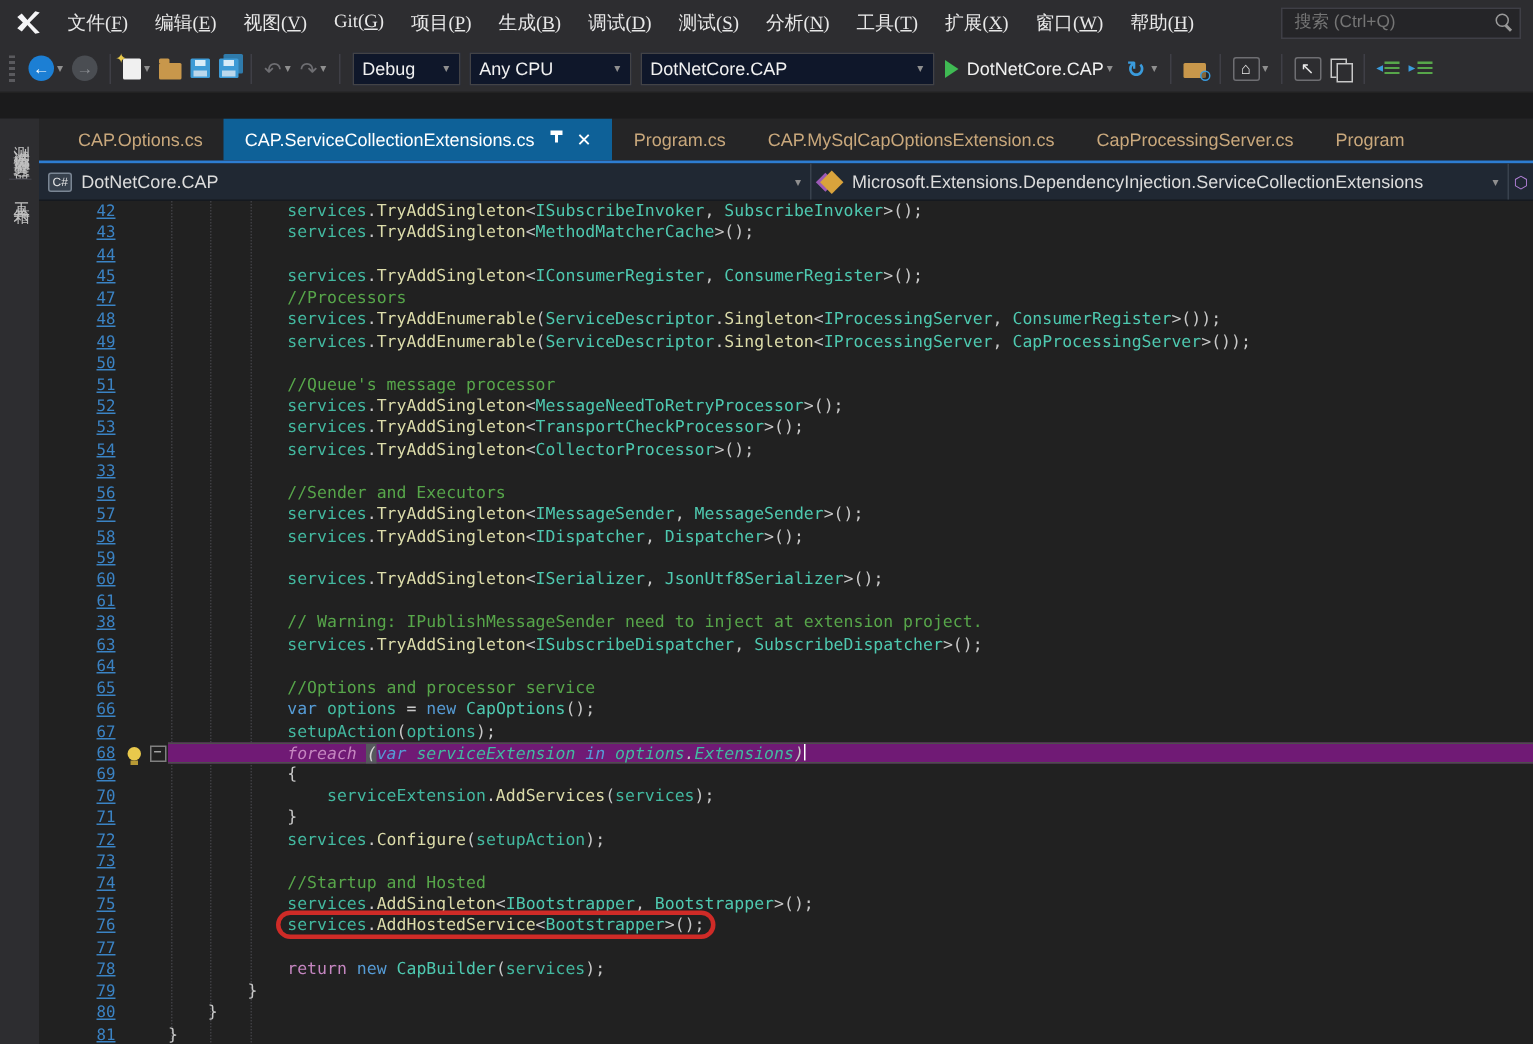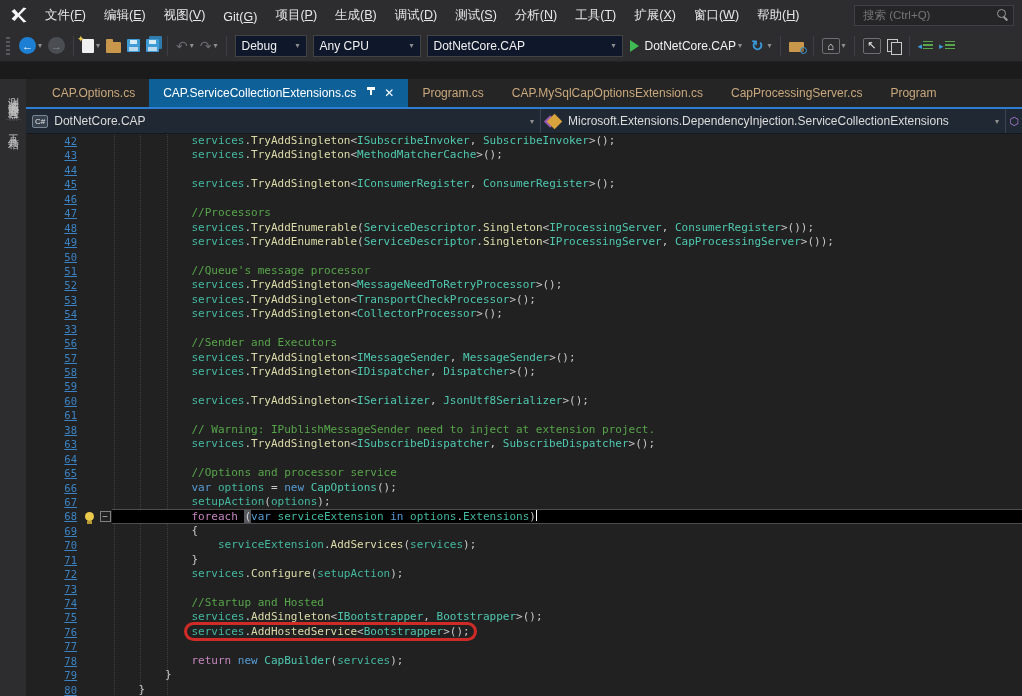--- a/index.html
+++ b/index.html
@@ -2,21 +2,21 @@
 <html><head>
 <meta charset="utf-8">
 <style>
   * { margin:0; padding:0; box-sizing:border-box; }
   html,body { width:1022px; height:696px; overflow:hidden; background:#1b1b1c;
               font-family:"Liberation Sans","DejaVu Sans",sans-serif; }
 
   
   .titlebar { height:30px; background:#2d2d30; display:flex; align-items:center; padding:0 8px; }
   .vs-logo { width:22px; height:20px; display:flex; align-items:center; justify-content:center; margin-right:6px; }
-  .menubar { display:flex; align-items:flex-end; }
+  .menubar { display:flex; align-items:flex-start;font-family:Liberation Serif, serif; }
   .menu-item { color:#e8e8e8; font-size:12.5px; padding:4px 9px; cursor:default; white-space:nowrap; }
   .menu-item u { text-decoration:underline; }
   .search-wrap { margin-left:auto; display:flex; align-items:center; position:relative; }
   .search-input { width:160px; height:21px; background:#252528; border:1px solid #3f3f46; color:#9a9a9a;
                   font-size:11.5px; padding:0 22px 0 8px; outline:none; font-family:inherit; }
   .mag-icon { position:absolute; right:5px; width:12px; height:12px; }
   .mag-icon::before { content:""; position:absolute; left:0; top:0; width:7px; height:7px;
                       border:1.5px solid #9a9a9a; border-radius:50%; }
   .mag-icon::after { content:""; position:absolute; left:7px; top:7px; width:5px; height:1.5px;
                      background:#9a9a9a; transform:rotate(45deg); transform-origin:left center; }
@@ -100,21 +100,21 @@
   .editor { flex:1; background:#212121; position:relative; overflow:hidden;
             font-family:"DejaVu Sans Mono","Liberation Mono",monospace; font-size:11px; }
   .indent-guide { position:absolute; top:0; bottom:0; width:0; border-left:1px dotted #3e3e42; z-index:0; }
   .rows { position:relative; z-index:1; }
   .row { display:flex; height:14.45px; line-height:14.45px; white-space:pre; }
   .bpmargin { width:28px; flex:none; }
   .lnum { width:26px; flex:none; text-align:right; color:#3b83c4; padding-right:3px; font-size:10.5px;text-decoration:underline; }
   .glyphm { width:18px; flex:none; display:flex; align-items:center; justify-content:center; }
   .foldm { width:14px; flex:none; display:flex; align-items:center; justify-content:center; }
   .code { flex:1; color:#d4d4d4; }
-  .row.cur .code { border-top:1px solid #4e4e4e; border-bottom:1px solid #4e4e4e; background:#000000; }
+  .row.cur .code { border-top:1px solid #4e4e4e; border-bottom:1px solid #4e4e4e; background:#701a75;font-style:italic; }
   .bulb { width:9px; height:9px; border-radius:50%; background:#e9c94c; position:relative; }
   .bulb::after { content:""; position:absolute; left:2px; bottom:-3px; width:5px; height:3px; background:#b89a35; }
   .foldbox { width:11px; height:11px; border:1px solid #808080; color:#c0c0c0; font-size:9px; line-height:9px;
              text-align:center; background:#212121; }
   .tok-pl { color:#d4d4d4; } .tok-pu { color:#c8c8c8; }
   .tok-id { color:#43b9a0; } .tok-ty { color:#4ec9b0; }
   .tok-me { color:#dcdcaa; } .tok-kw { color:#569cd6; }
   .tok-ct { color:#c586c0; } .tok-co { color:#57a64a; }
   .tok-hl { color:#d4d4d4; background:#55585c; }
   .cursor-bar { display:inline-block; width:1.5px; height:11px; background:#ffffff; vertical-align:-1px; }
@@ -282,21 +282,20 @@
 
     <div class="editor">
       <div class="indent-guide" style="left:88px"></div>
       <div class="indent-guide" style="left:114px"></div>
       <div class="indent-guide" style="left:141px"></div>
       <div class="rows" id="rows">
           <div class="row"><span class="bpmargin"></span><span class="lnum">42</span><span class="glyphm"></span><span class="foldm"></span><span class="code"><span class="tok-pl">            </span><span class="tok-id">services</span><span class="tok-pu">.</span><span class="tok-me">TryAddSingleton</span><span class="tok-pu">&lt;</span><span class="tok-ty">ISubscribeInvoker</span><span class="tok-pu">, </span><span class="tok-ty">SubscribeInvoker</span><span class="tok-pu">&gt;();</span></span></div>
           <div class="row"><span class="bpmargin"></span><span class="lnum">43</span><span class="glyphm"></span><span class="foldm"></span><span class="code"><span class="tok-pl">            </span><span class="tok-id">services</span><span class="tok-pu">.</span><span class="tok-me">TryAddSingleton</span><span class="tok-pu">&lt;</span><span class="tok-ty">MethodMatcherCache</span><span class="tok-pu">&gt;();</span></span></div>
           <div class="row"><span class="bpmargin"></span><span class="lnum">44</span><span class="glyphm"></span><span class="foldm"></span><span class="code"></span></div>
           <div class="row"><span class="bpmargin"></span><span class="lnum">45</span><span class="glyphm"></span><span class="foldm"></span><span class="code"><span class="tok-pl">            </span><span class="tok-id">services</span><span class="tok-pu">.</span><span class="tok-me">TryAddSingleton</span><span class="tok-pu">&lt;</span><span class="tok-ty">IConsumerRegister</span><span class="tok-pu">, </span><span class="tok-ty">ConsumerRegister</span><span class="tok-pu">&gt;();</span></span></div>
-          <div class="row"><span class="bpmargin"></span><span class="lnum">46</span><span class="glyphm"></span><span class="foldm"></span><span class="code"></span></div>
           <div class="row"><span class="bpmargin"></span><span class="lnum">47</span><span class="glyphm"></span><span class="foldm"></span><span class="code"><span class="tok-pl">            </span><span class="tok-co">//Processors</span></span></div>
           <div class="row"><span class="bpmargin"></span><span class="lnum">48</span><span class="glyphm"></span><span class="foldm"></span><span class="code"><span class="tok-pl">            </span><span class="tok-id">services</span><span class="tok-pu">.</span><span class="tok-me">TryAddEnumerable</span><span class="tok-pu">(</span><span class="tok-ty">ServiceDescriptor</span><span class="tok-pu">.</span><span class="tok-me">Singleton</span><span class="tok-pu">&lt;</span><span class="tok-ty">IProcessingServer</span><span class="tok-pu">, </span><span class="tok-ty">ConsumerRegister</span><span class="tok-pu">&gt;());</span></span></div>
           <div class="row"><span class="bpmargin"></span><span class="lnum">49</span><span class="glyphm"></span><span class="foldm"></span><span class="code"><span class="tok-pl">            </span><span class="tok-id">services</span><span class="tok-pu">.</span><span class="tok-me">TryAddEnumerable</span><span class="tok-pu">(</span><span class="tok-ty">ServiceDescriptor</span><span class="tok-pu">.</span><span class="tok-me">Singleton</span><span class="tok-pu">&lt;</span><span class="tok-ty">IProcessingServer</span><span class="tok-pu">, </span><span class="tok-ty">CapProcessingServer</span><span class="tok-pu">&gt;());</span></span></div>
           <div class="row"><span class="bpmargin"></span><span class="lnum">50</span><span class="glyphm"></span><span class="foldm"></span><span class="code"></span></div>
           <div class="row"><span class="bpmargin"></span><span class="lnum">51</span><span class="glyphm"></span><span class="foldm"></span><span class="code"><span class="tok-pl">            </span><span class="tok-co">//Queue's message processor</span></span></div>
           <div class="row"><span class="bpmargin"></span><span class="lnum">52</span><span class="glyphm"></span><span class="foldm"></span><span class="code"><span class="tok-pl">            </span><span class="tok-id">services</span><span class="tok-pu">.</span><span class="tok-me">TryAddSingleton</span><span class="tok-pu">&lt;</span><span class="tok-ty">MessageNeedToRetryProcessor</span><span class="tok-pu">&gt;();</span></span></div>
           <div class="row"><span class="bpmargin"></span><span class="lnum">53</span><span class="glyphm"></span><span class="foldm"></span><span class="code"><span class="tok-pl">            </span><span class="tok-id">services</span><span class="tok-pu">.</span><span class="tok-me">TryAddSingleton</span><span class="tok-pu">&lt;</span><span class="tok-ty">TransportCheckProcessor</span><span class="tok-pu">&gt;();</span></span></div>
           <div class="row"><span class="bpmargin"></span><span class="lnum">54</span><span class="glyphm"></span><span class="foldm"></span><span class="code"><span class="tok-pl">            </span><span class="tok-id">services</span><span class="tok-pu">.</span><span class="tok-me">TryAddSingleton</span><span class="tok-pu">&lt;</span><span class="tok-ty">CollectorProcessor</span><span class="tok-pu">&gt;();</span></span></div>
           <div class="row"><span class="bpmargin"></span><span class="lnum">33</span><span class="glyphm"></span><span class="foldm"></span><span class="code"></span></div>
           <div class="row"><span class="bpmargin"></span><span class="lnum">56</span><span class="glyphm"></span><span class="foldm"></span><span class="code"><span class="tok-pl">            </span><span class="tok-co">//Sender and Executors</span></span></div>

